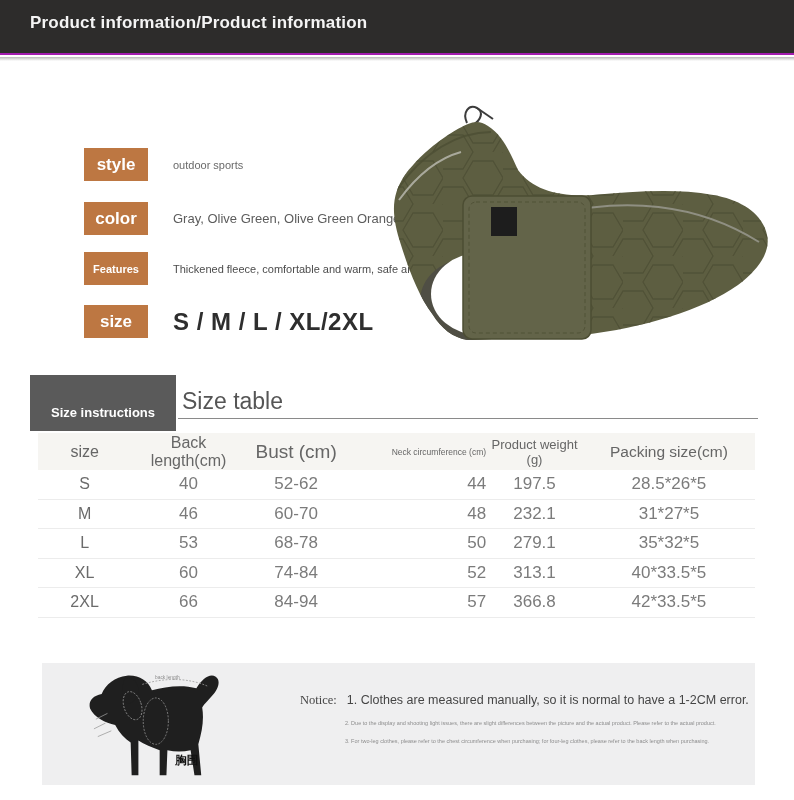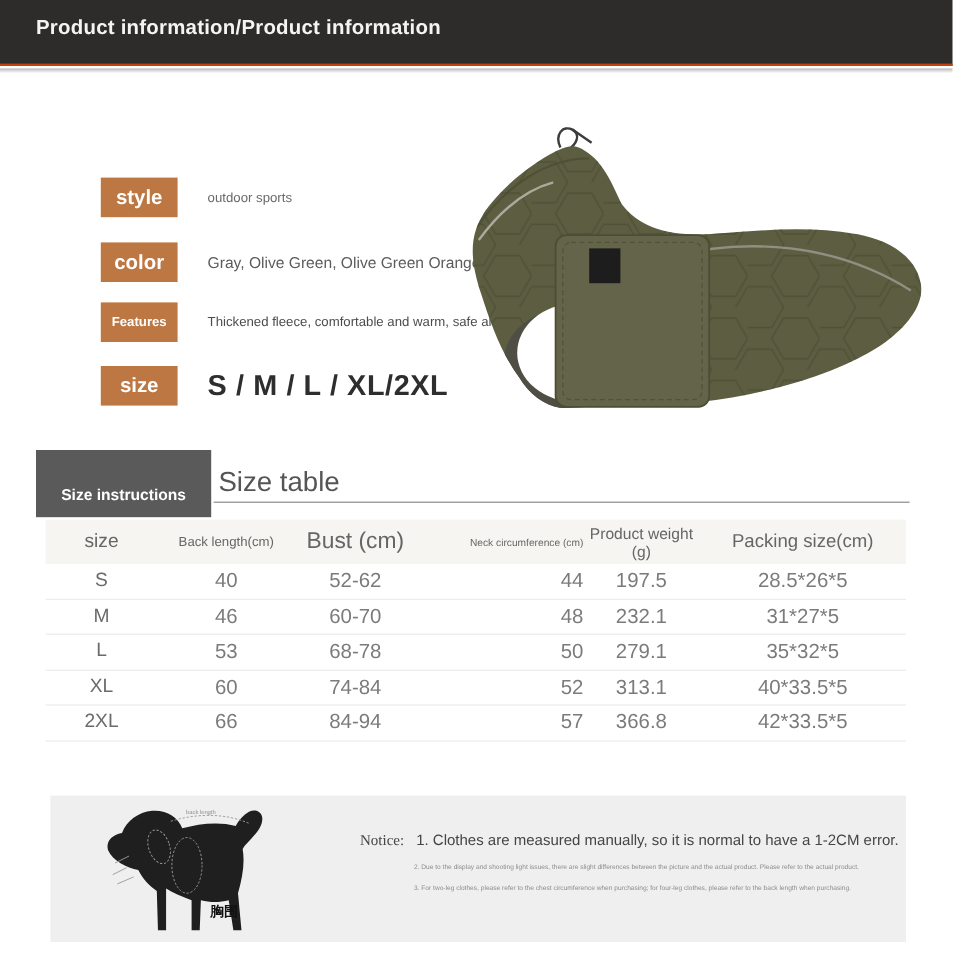--- a/index.html
+++ b/index.html
@@ -2,21 +2,21 @@
 <html><head>
 <meta charset="utf-8">
 <style>
   * { margin:0; padding:0; box-sizing:border-box; }
   html,body { background:#fff; }
   body { font-family:"Liberation Sans", sans-serif; }
   .page { position:relative; width:794px; height:800px; background:#fff; overflow:hidden; }
 
   
   .topbar { position:absolute; left:0; top:0; width:794px; height:55px;
-            background:#2d2c2b; border-bottom:2px solid #c2410c; }
+            background:#2d2c2b; border-bottom:2px solid #a21caf; }
   .topbar-title { position:absolute; left:30px; top:13px; color:#f4f4f4;
                   font-size:17px; font-weight:bold; letter-spacing:.2px; }
   .topbar-strip { position:absolute; left:0; top:57px; width:794px; height:4px;
                   background:linear-gradient(#b9b9b9,#ffffff); }
 
   
   .info-row { position:absolute; left:56px; display:flex; align-items:center;padding-left:28px; }
   .info-badge { width:64px; height:33px; background:#bd7742; color:#fff;
                 display:flex; align-items:center; justify-content:center;
                 font-weight:bold; flex:0 0 64px; }
@@ -43,21 +43,21 @@
   .trow { display:flex; width:100%; align-items:center; }
   .trow > div { text-align:center; }
   .trow > div:nth-child(1){ flex:0 0 13%; }
   .trow > div:nth-child(2){ flex:0 0 16%; }
   .trow > div:nth-child(3){ flex:0 0 14%; }
   .trow > div:nth-child(4){ flex:0 0 19.5%;text-align:right; }
   .trow > div:nth-child(5){ flex:0 0 13.5%; }
   .trow > div:nth-child(6){ flex:0 0 24%; }
   .thead { height:37px; background:#f6f5f2; color:#666; }
   .thead > div:nth-child(1){ font-size:16px; }
-  .thead > div:nth-child(2){ font-size:11px; }
+  .thead > div:nth-child(2){ font-size:16px; }
   .thead > div:nth-child(3){ font-size:19px; }
   .thead > div:nth-child(4){ font-size:8.5px; }
   .thead > div:nth-child(5){ font-size:13px; }
   .thead > div:nth-child(6){ font-size:15.5px; }
   .tbody-row { height:29.5px; border-bottom:1px solid #ececec; color:#7b7b7b; font-size:17px; }
   .tbody-row > div:nth-child(1){ color:#6b6b6b; font-size:16px; }
   .tbody-row:first-of-type { margin-top:2px; }
 
   
   .notice-box { position:absolute; left:42px; top:663px; width:713px; height:122px; background:#efeff0; }

